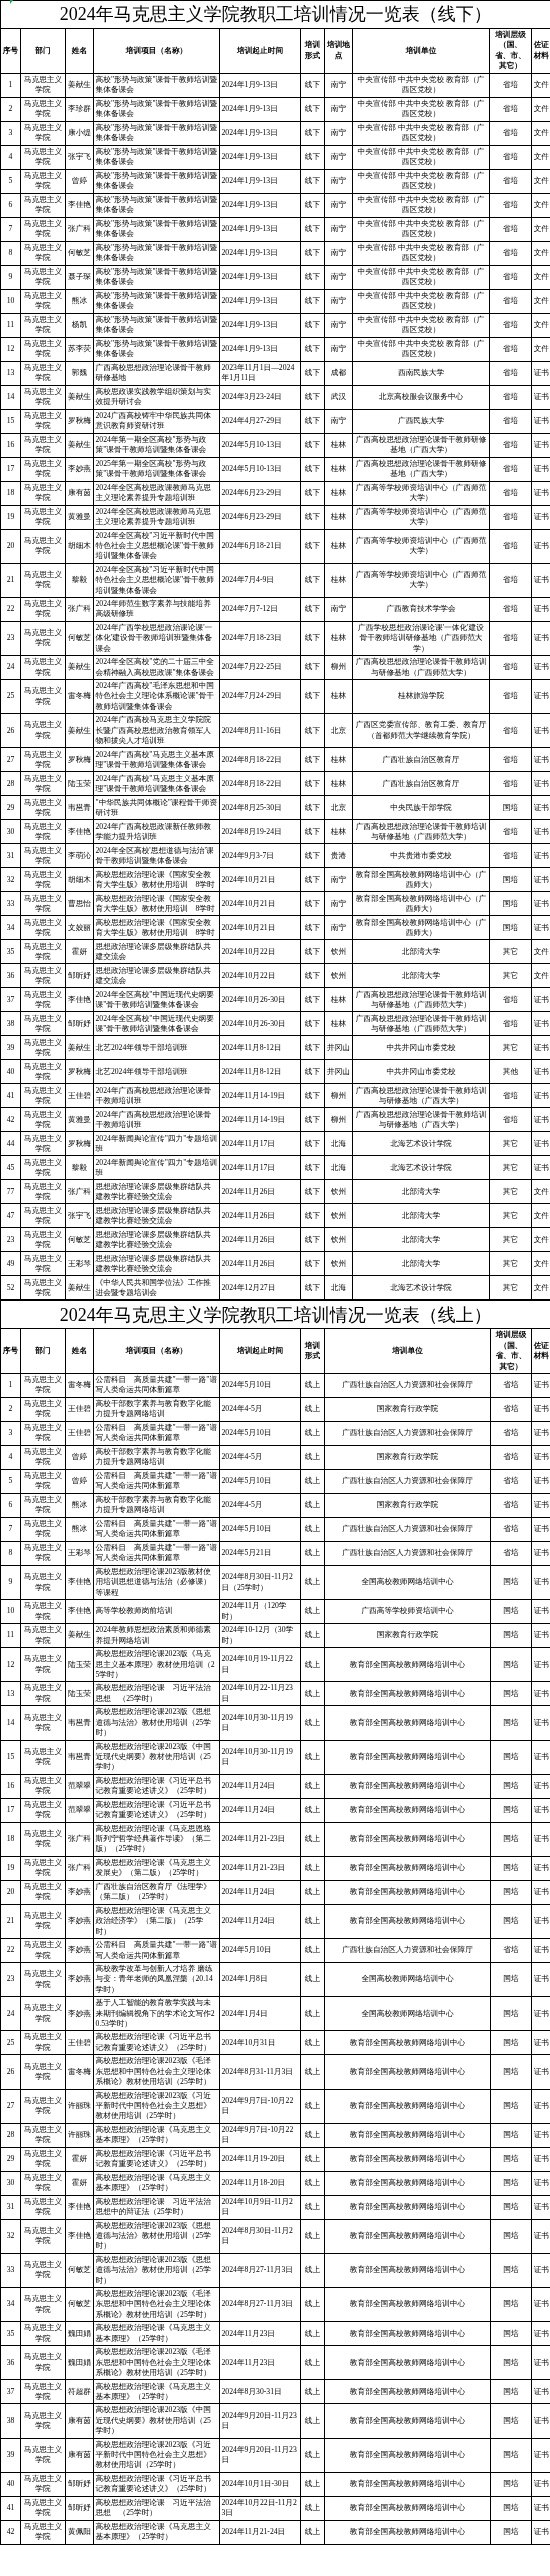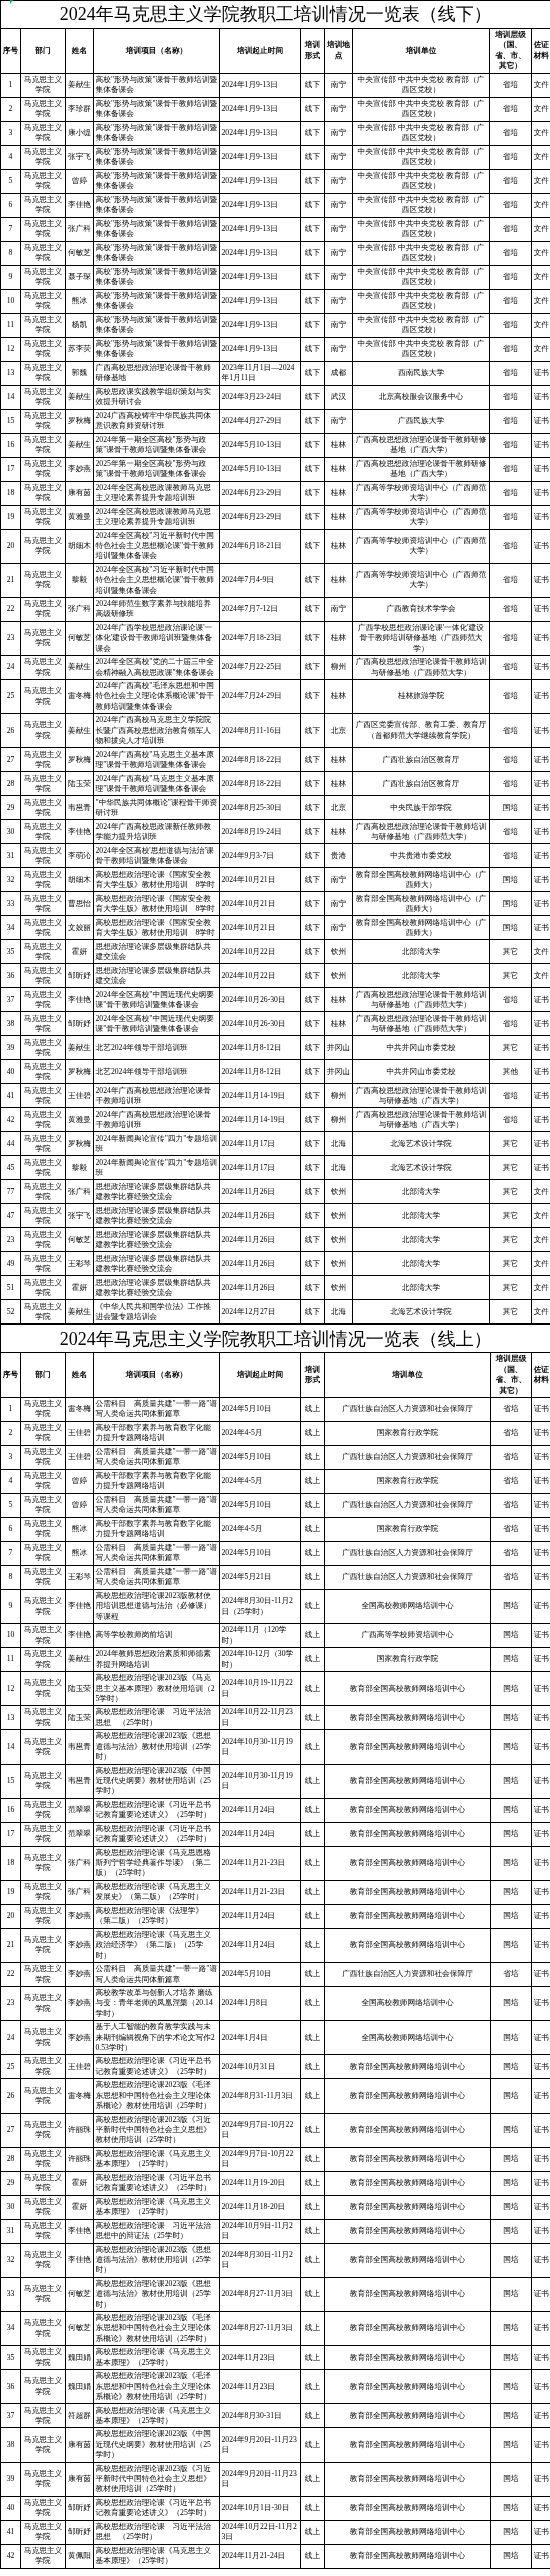--- a/index.html
+++ b/index.html
@@ -621,32 +621,20 @@
           <td>王彩琴</td>
           <td>思想政治理论课多层级集群结队共建教学比赛经验交流会</td>
           <td>2024年11月26日</td>
           <td>线下</td>
           <td>钦州</td>
           <td>北部湾大学</td>
           <td>其它</td>
           <td>文件</td>
         </tr>
         <tr>
-          <td>51</td>
-          <td>马克思主义学院</td>
-          <td>霍妍</td>
-          <td>思想政治理论课多层级集群结队共建教学比赛经验交流会</td>
-          <td>2024年11月26日</td>
-          <td>线下</td>
-          <td>钦州</td>
-          <td>北部湾大学</td>
-          <td>其它</td>
-          <td>文件</td>
-        </tr>
-        <tr>
           <td>52</td>
           <td>马克思主义学院</td>
           <td>姜献生</td>
           <td>《中华人民共和国学位法》工作推进会暨专题培训会</td>
           <td>2024年12月27日</td>
           <td>线下</td>
           <td>北海</td>
           <td>北海艺术设计学院</td>
           <td>其它</td>
           <td>文件</td>
@@ -887,21 +875,21 @@
           <td>2024年11月21-23日</td>
           <td>线上</td>
           <td>教育部全国高校教师网络培训中心</td>
           <td>国培</td>
           <td>证书</td>
         </tr>
         <tr>
           <td>20</td>
           <td>马克思主义学院</td>
           <td>李妙燕</td>
-          <td>高校思想政治理论课《法理学》（第二版）（25学时）</td>
+          <td>广西壮族自治区教育厅《法理学》（第二版）（25学时）</td>
           <td>2024年11月24日</td>
           <td>线上</td>
           <td>教育部全国高校教师网络培训中心</td>
           <td>国培</td>
           <td>证书</td>
         </tr>
         <tr>
           <td>21</td>
           <td>马克思主义学院</td>
           <td>李妙燕</td>

